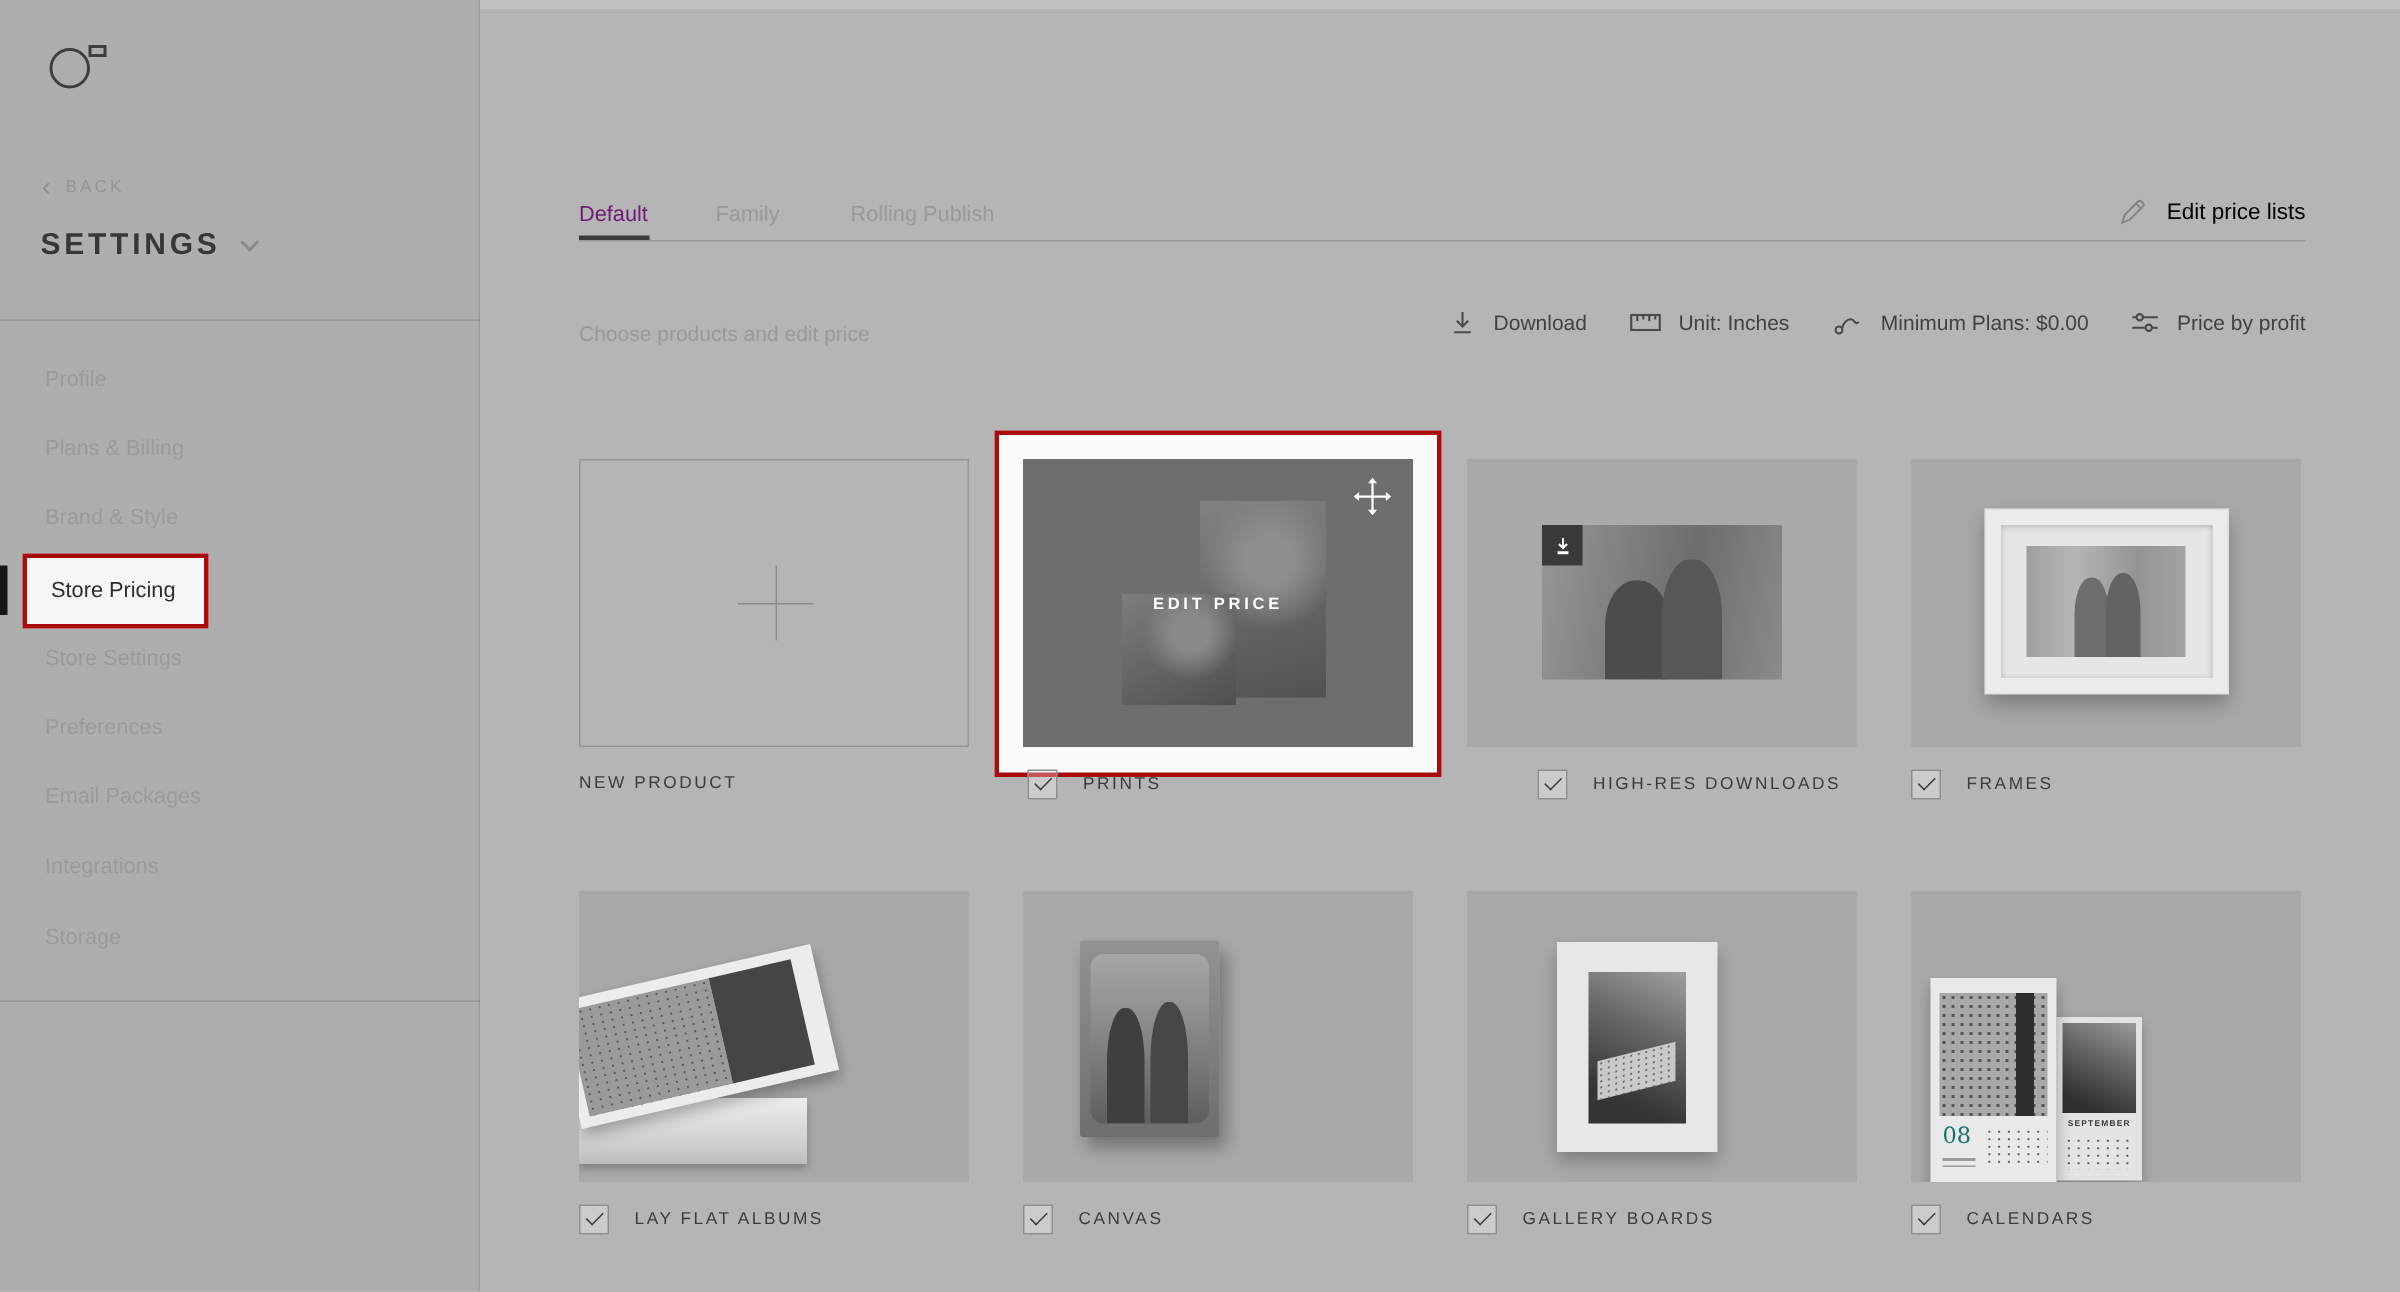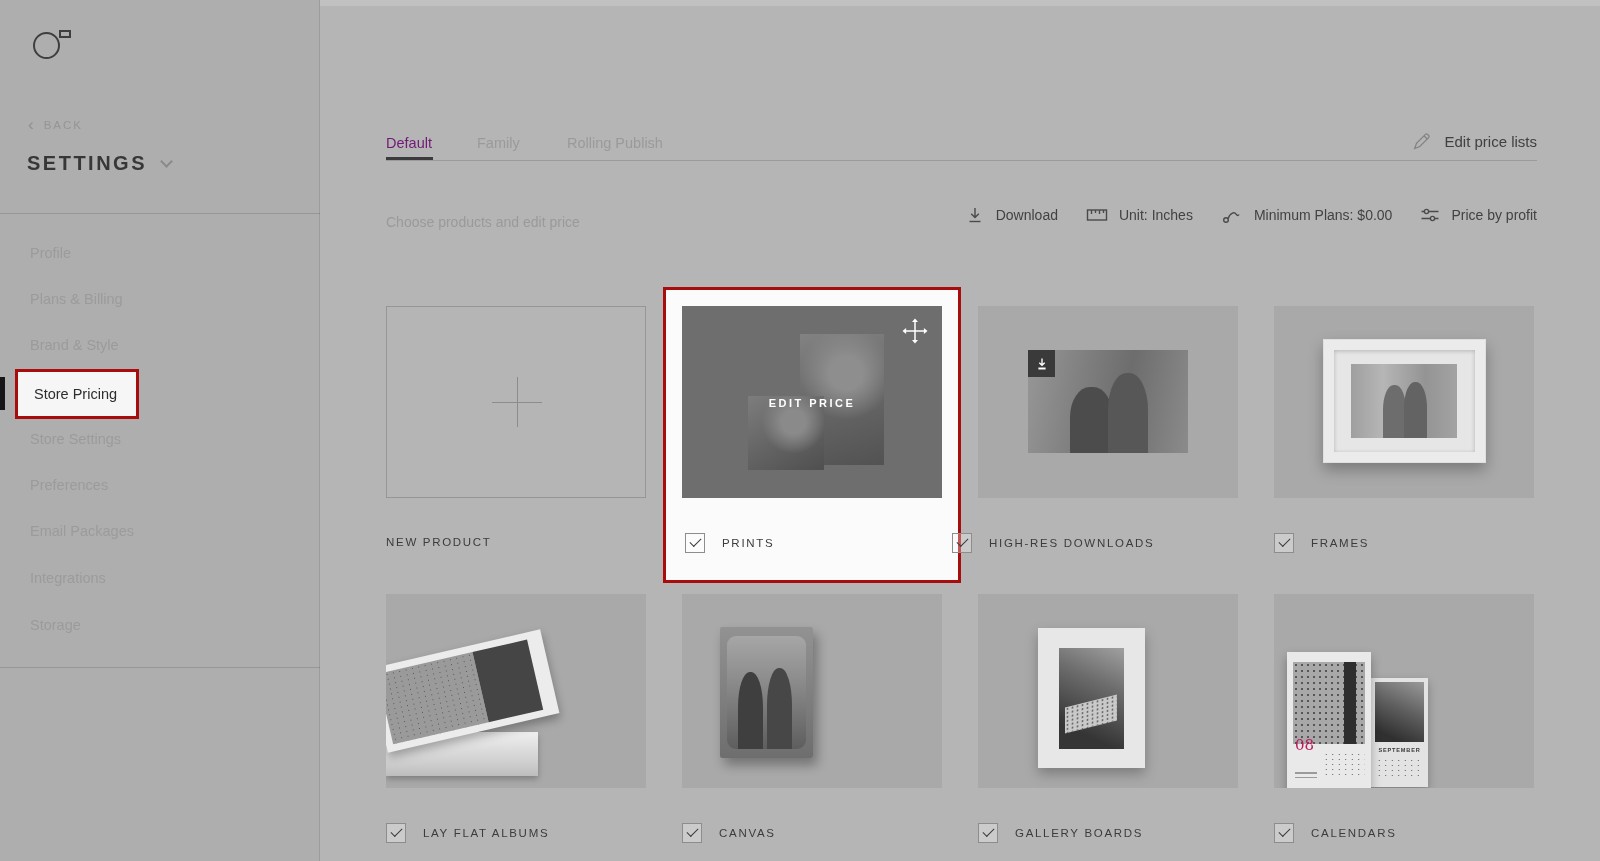--- a/index.html
+++ b/index.html
@@ -31,48 +31,48 @@
   .active-box { left:15px; top:369px; width:124px; height:50px; background:#f6f6f6;
                 border:3px solid #a80c0c; display:flex; align-items:center; padding-left:16px;
                 font-size:14.5px; color:#2d2d2d; cursor:pointer; }
 
   
   .tab { top:135px; font-size:14.5px; color:#9a9a9a; cursor:pointer; }
   .tab.active { color:#701a75; }
   .tab-underline { left:386px; top:157px; width:47px; height:2.5px; background:#3b3b3b; }
   .tabs-divider { left:386px; top:160px; width:1151px; height:1px; background:rgba(0,0,0,.14); }
   .edit-price-lists { right:63px; top:131px; display:flex; align-items:center; gap:12px;
-                      color:#404040; font-size:15px; cursor:pointer; }
+                      color:#000000; font-size:15px; cursor:pointer; }
   .edit-price-lists svg { stroke:#828282; }
 
   
   .hint { left:386px; top:214px; font-size:14px; color:#9a9a9a; }
   .toolbar { right:63px; top:205px; display:flex; align-items:center; gap:28px; }
   .tb-item { display:flex; align-items:center; gap:11px; font-size:14px; color:#424242; cursor:pointer; white-space:nowrap; }
   .tb-item svg { stroke:#4a4a4a; fill:none; stroke-width:1.4; }
 
   
   .tile { width:260px; background:#a9a9a9; overflow:hidden; cursor:pointer; }
   .tile.r1 { height:192px; top:306px; }
   .tile.r2 { height:194px; top:594px; }
   .new-product { left:386px; top:306px; width:260px; height:192px; background:transparent;
                  border:1px solid #969696; cursor:pointer; }
   .plus-h { left:105px; top:95px; width:50px; height:1px; background:#8c8c8c; }
   .plus-v { left:130px; top:70px; width:1px;  height:50px; background:#8c8c8c; }
 
   .plabel { display:flex; align-items:center; gap:17px; font-size:11.5px; letter-spacing:1.7px;
-            color:#3c3c3c; font-weight:500; white-space:nowrap;margin-top:20px; }
+            color:#3c3c3c; font-weight:500; white-space:nowrap; }
   .checkbox { width:20px; height:20px; border:1px solid #8d8d8d; background:rgba(255,255,255,.30);
               position:relative; flex:0 0 auto; cursor:pointer; }
   .checkbox::after { content:''; position:absolute; left:4px; top:4px; width:10px; height:5px;
                      border-left:1.6px solid #3a3a3a; border-bottom:1.6px solid #3a3a3a;
                      transform:rotate(-45deg); }
 
   
-  .prints-card { left:663px; top:287px; width:298px; height:296px; background:#fbfbfb;
+  .prints-card { left:663px; top:287px; width:298px; height:231px; background:#fbfbfb;
                  border:3px solid #a80c0c; cursor:pointer; }
   .prints-img { left:16px; top:16px; width:260px; height:192px; background:#6e6e6e; overflow:hidden; }
   .print-big { left:118px; top:28px; width:84px; height:131px;
                background:radial-gradient(circle at 55% 30%, #8e8e8e 0 16%, rgba(0,0,0,0) 45%),
                           linear-gradient(165deg,#828282 0%,#676767 50%,#525252 100%); }
   .print-small { left:66px; top:90px; width:76px; height:74px;
                background:radial-gradient(circle at 60% 35%, #8a8a8a 0 18%, rgba(0,0,0,0) 48%),
                           linear-gradient(150deg,#7d7d7d 0%,#636363 55%,#4f4f4f 100%); }
   .edit-price-text { left:0; top:91px; width:100%; text-align:center; color:#ffffff;
                      font-size:11px; letter-spacing:2.5px; font-weight:600; }
@@ -117,22 +117,22 @@
               box-shadow:0 4px 9px rgba(0,0,0,.25); }
   .cal-back-photo { position:absolute; left:4px; top:4px; right:4px; height:60px;
                     background:linear-gradient(205deg,#9a9a9a 0%,#5f5f5f 45%,#303030 85%); }
   .cal-back-month { position:absolute; left:0; top:68px; width:100%; text-align:center;
                     font-size:7px; transform:scale(.8); font-weight:700; letter-spacing:1px; color:#3a3a3a; }
   .cal-front { left:13px; top:58px; width:84px; height:140px; background:#e9e9e9;
                box-shadow:0 5px 10px rgba(0,0,0,.3); }
   .cal-front-photo { position:absolute; left:6px; top:10px; width:72px; height:82px; background:#a8a8a8;
                      background-image:radial-gradient(#565656 1px, rgba(0,0,0,0) 1.2px); background-size:6px 6px; }
   .cal-dark-bar { position:absolute; right:9px; top:0; width:12px; height:100%; background:#2e2e2e; }
-  .cal-day { position:absolute; left:8px; top:84px; font-family:"DejaVu Serif", serif;
-             font-size:15px; color:#be185d; }
+  .cal-day { position:absolute; left:8px; top:96px; font-family:"DejaVu Serif", serif;
+             font-size:15px; color:#0f766e; }
   .dots { background-image:radial-gradient(#555 .7px, rgba(0,0,0,0) .9px); background-size:6.5px 5px; }
   .cal-front-grid { position:absolute; right:6px; top:100px; width:42px; height:26px; }
   .cal-back-grid { position:absolute; left:5px; top:80px; right:5px; height:22px; }
   .cal-name-lines { position:absolute; left:8px; top:120px; width:22px; }
   .cal-name-lines div { height:1.5px; background:#9b9b9b; margin-bottom:3px; }
 </style>
 </head>
 <body>
 
 <div class="abs top-strip"></div>
@@ -255,21 +255,21 @@
     <div class="photo-fig" style="left:26%; width:27%; height:64%; background:#4c4c4c;"></div>
     <div class="photo-fig" style="left:50%; width:25%; height:78%; background:#575757;"></div>
   </div>
   <div class="abs hr-badge">
     <svg width="18" height="18" viewBox="0 0 20 20" fill="none" stroke="#ffffff" stroke-width="1.5">
       <path d="M10 4v7M7 8.5l3 3 3-3"></path>
         <path d="M6 15h8" stroke-width="2.2"></path>
     </svg>
   </div>
 </div>
-<div class="abs plabel" style="left:952px; top:513px;">
+<div class="abs plabel" style="left:1025px; top:513px;">
   <span class="checkbox"></span>
   <span>HIGH-RES DOWNLOADS</span>
 </div>
 
 <div class="abs tile r1" style="left:1274px;">
   <div class="abs frame-outer">
     <div class="frame-mat"></div>
     <div class="frame-photo">
       <div class="photo-fig" style="left:30%; width:22%; height:72%; background:#6d6d6d;"></div>
       <div class="photo-fig" style="left:50%; width:22%; height:76%; background:#636363;"></div>

